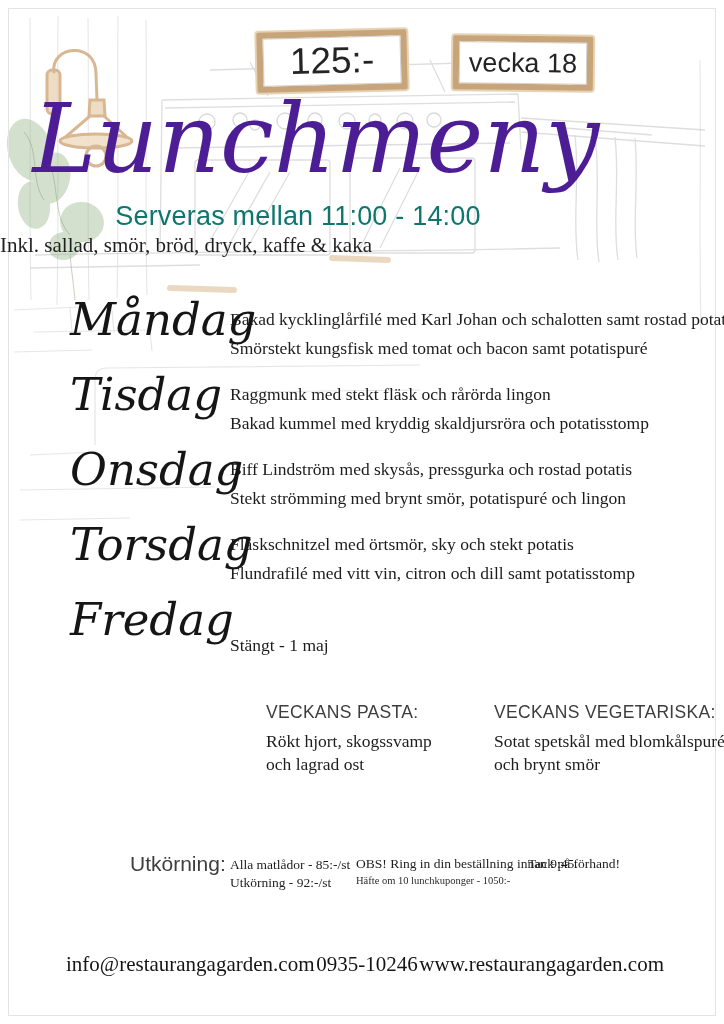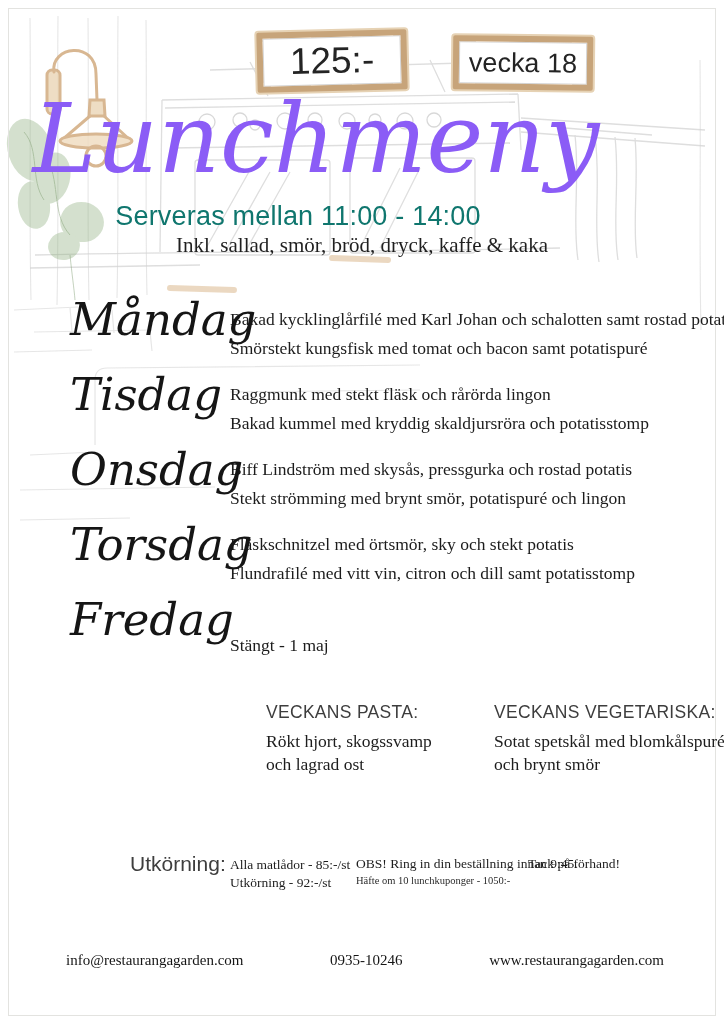--- a/index.html
+++ b/index.html
@@ -17,28 +17,28 @@
     background:#ffffff; border:6px solid var(--frame-tan, #c7a47a); border-radius:2px;
     box-shadow: inset 0 0 0 1px #d4d4d4, 0 0 0 2px #e6d2b4;
     font-family:"Liberation Sans", sans-serif; color:#242424;
   }
   .price-box { left:257px; top:31px; width:138px; height:48px; transform:rotate(-1.4deg); font-size:37px; }
   .week-box  { left:453px; top:36px; width:128px; height:42px; transform:rotate(0.6deg);  font-size:27px; }
 
   .title {
     position:absolute; top:86px; left:0; width:632px; text-align:center;
     font-family:"DejaVu Serif", "Liberation Serif", serif; font-style:italic;
-    font-size:96px; line-height:1.12; color:#8b5cf6;
+    font-size:96px; line-height:1.12; color:#4c1d95;
   }
   .subtitle {
     position:absolute; top:201px; left:0; width:596px; text-align:center;
     font-family:"Liberation Sans", sans-serif; font-size:27px; color:#0f766e; letter-spacing:0.2px;
   }
   .includes {
-    position:absolute; top:233px; left:0; width:724px; text-align:center;
+    position:absolute; top:233px; left:0; width:724px; 
     font-size:21px; color:#1f1f1f;
   }
 
   .days { position:absolute; top:297px; left:0; width:724px; }
   .day-row { position:relative; height:75px; }
   .day-label {
     position:absolute; left:70px; top:-4px;
     font-family:"DejaVu Serif", "Liberation Serif", serif; font-style:italic;
     font-size:45px; line-height:54px; color:#151515; white-space:nowrap;
   }
@@ -60,21 +60,21 @@
   .dl-prices { position:absolute; left:230px; top:6px; }
   .dl-price { font-size:13.5px; line-height:18px; white-space:nowrap; }
   .dl-note { position:absolute; left:356px; top:6px; }
   .dl-note-line { font-size:13.5px; line-height:16px; white-space:nowrap; }
   .coupon { font-size:10.5px; margin-top:3px; color:#2a2a2a; white-space:nowrap; }
   .dl-thanks { position:absolute; left:528px; top:6px; font-size:13.5px; white-space:nowrap; }
 
   .footer {
     position:absolute; top:952px; left:0; width:724px; box-sizing:border-box;
     display:flex; justify-content:space-between; padding:0 60px 0 66px;
-    font-size:15px; color:#151515;
+    font-size:21px; color:#151515;
   }
 </style>
 </head>
 <body>
 
 <div class="page">
 
   <svg class="sketch" viewBox="0 0 724 1024" aria-hidden="true">
 
     <g stroke="#dcdcdc" stroke-width="1.1" fill="none" opacity="0.7">

